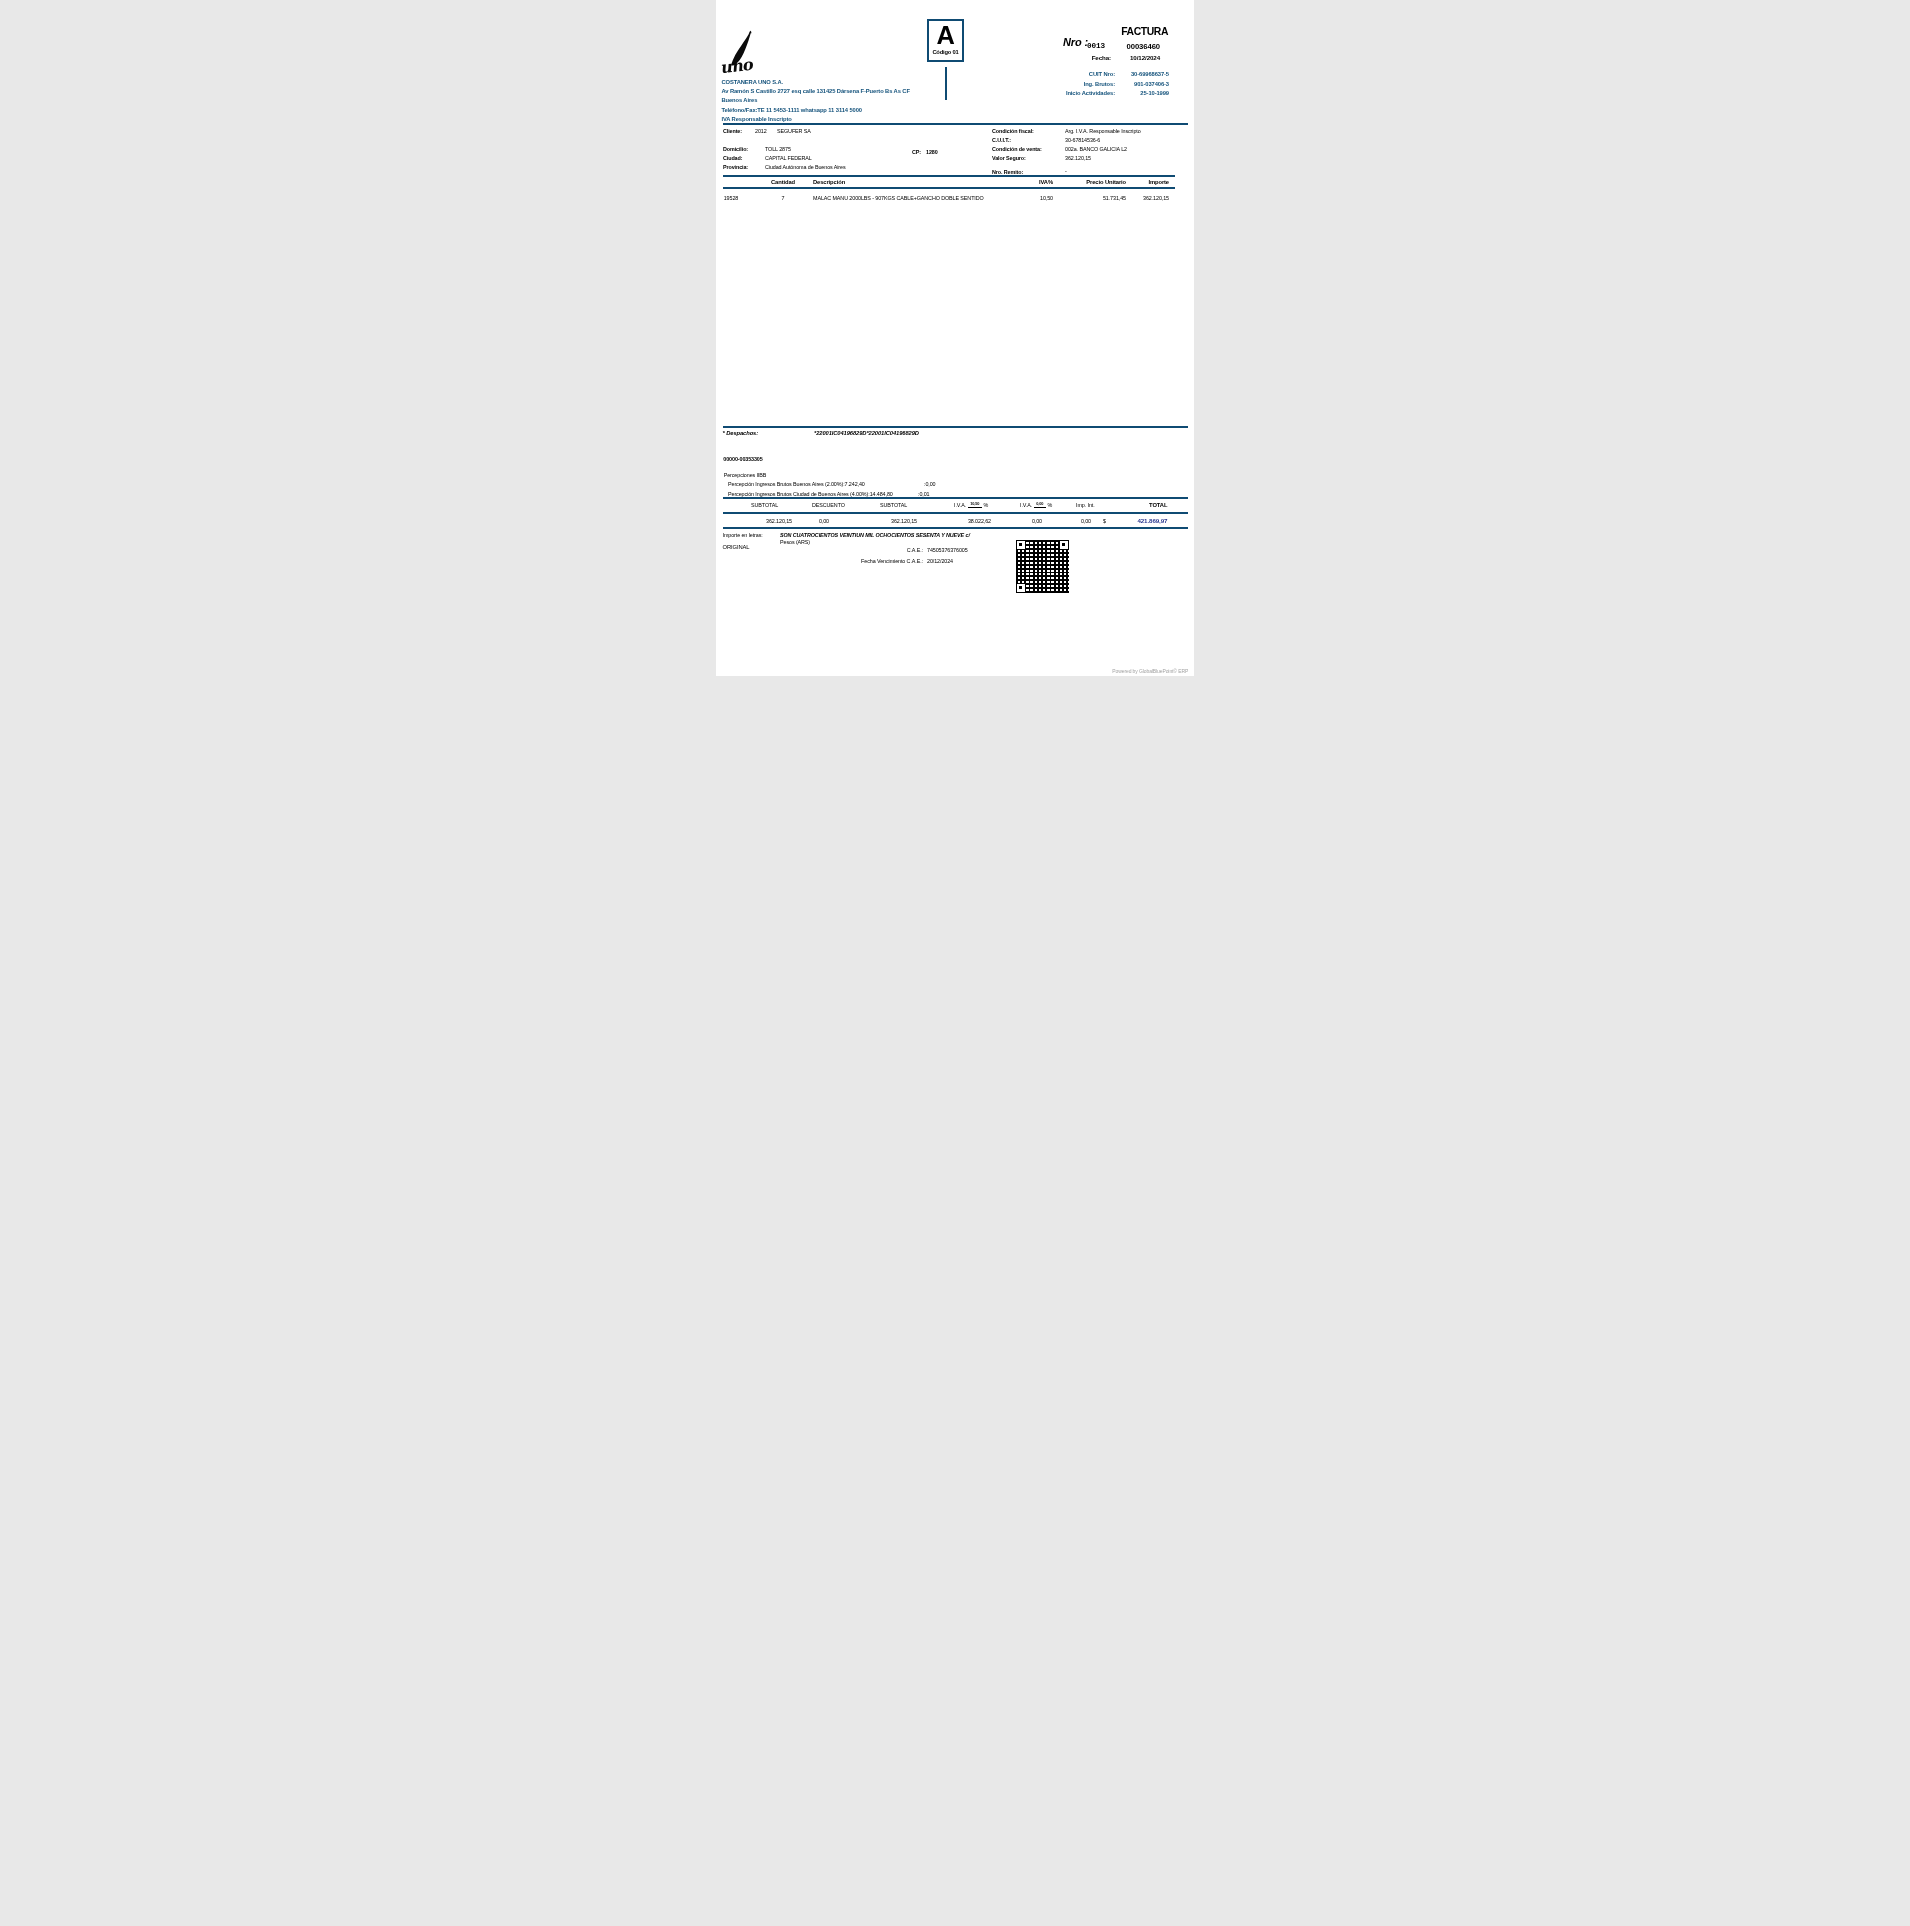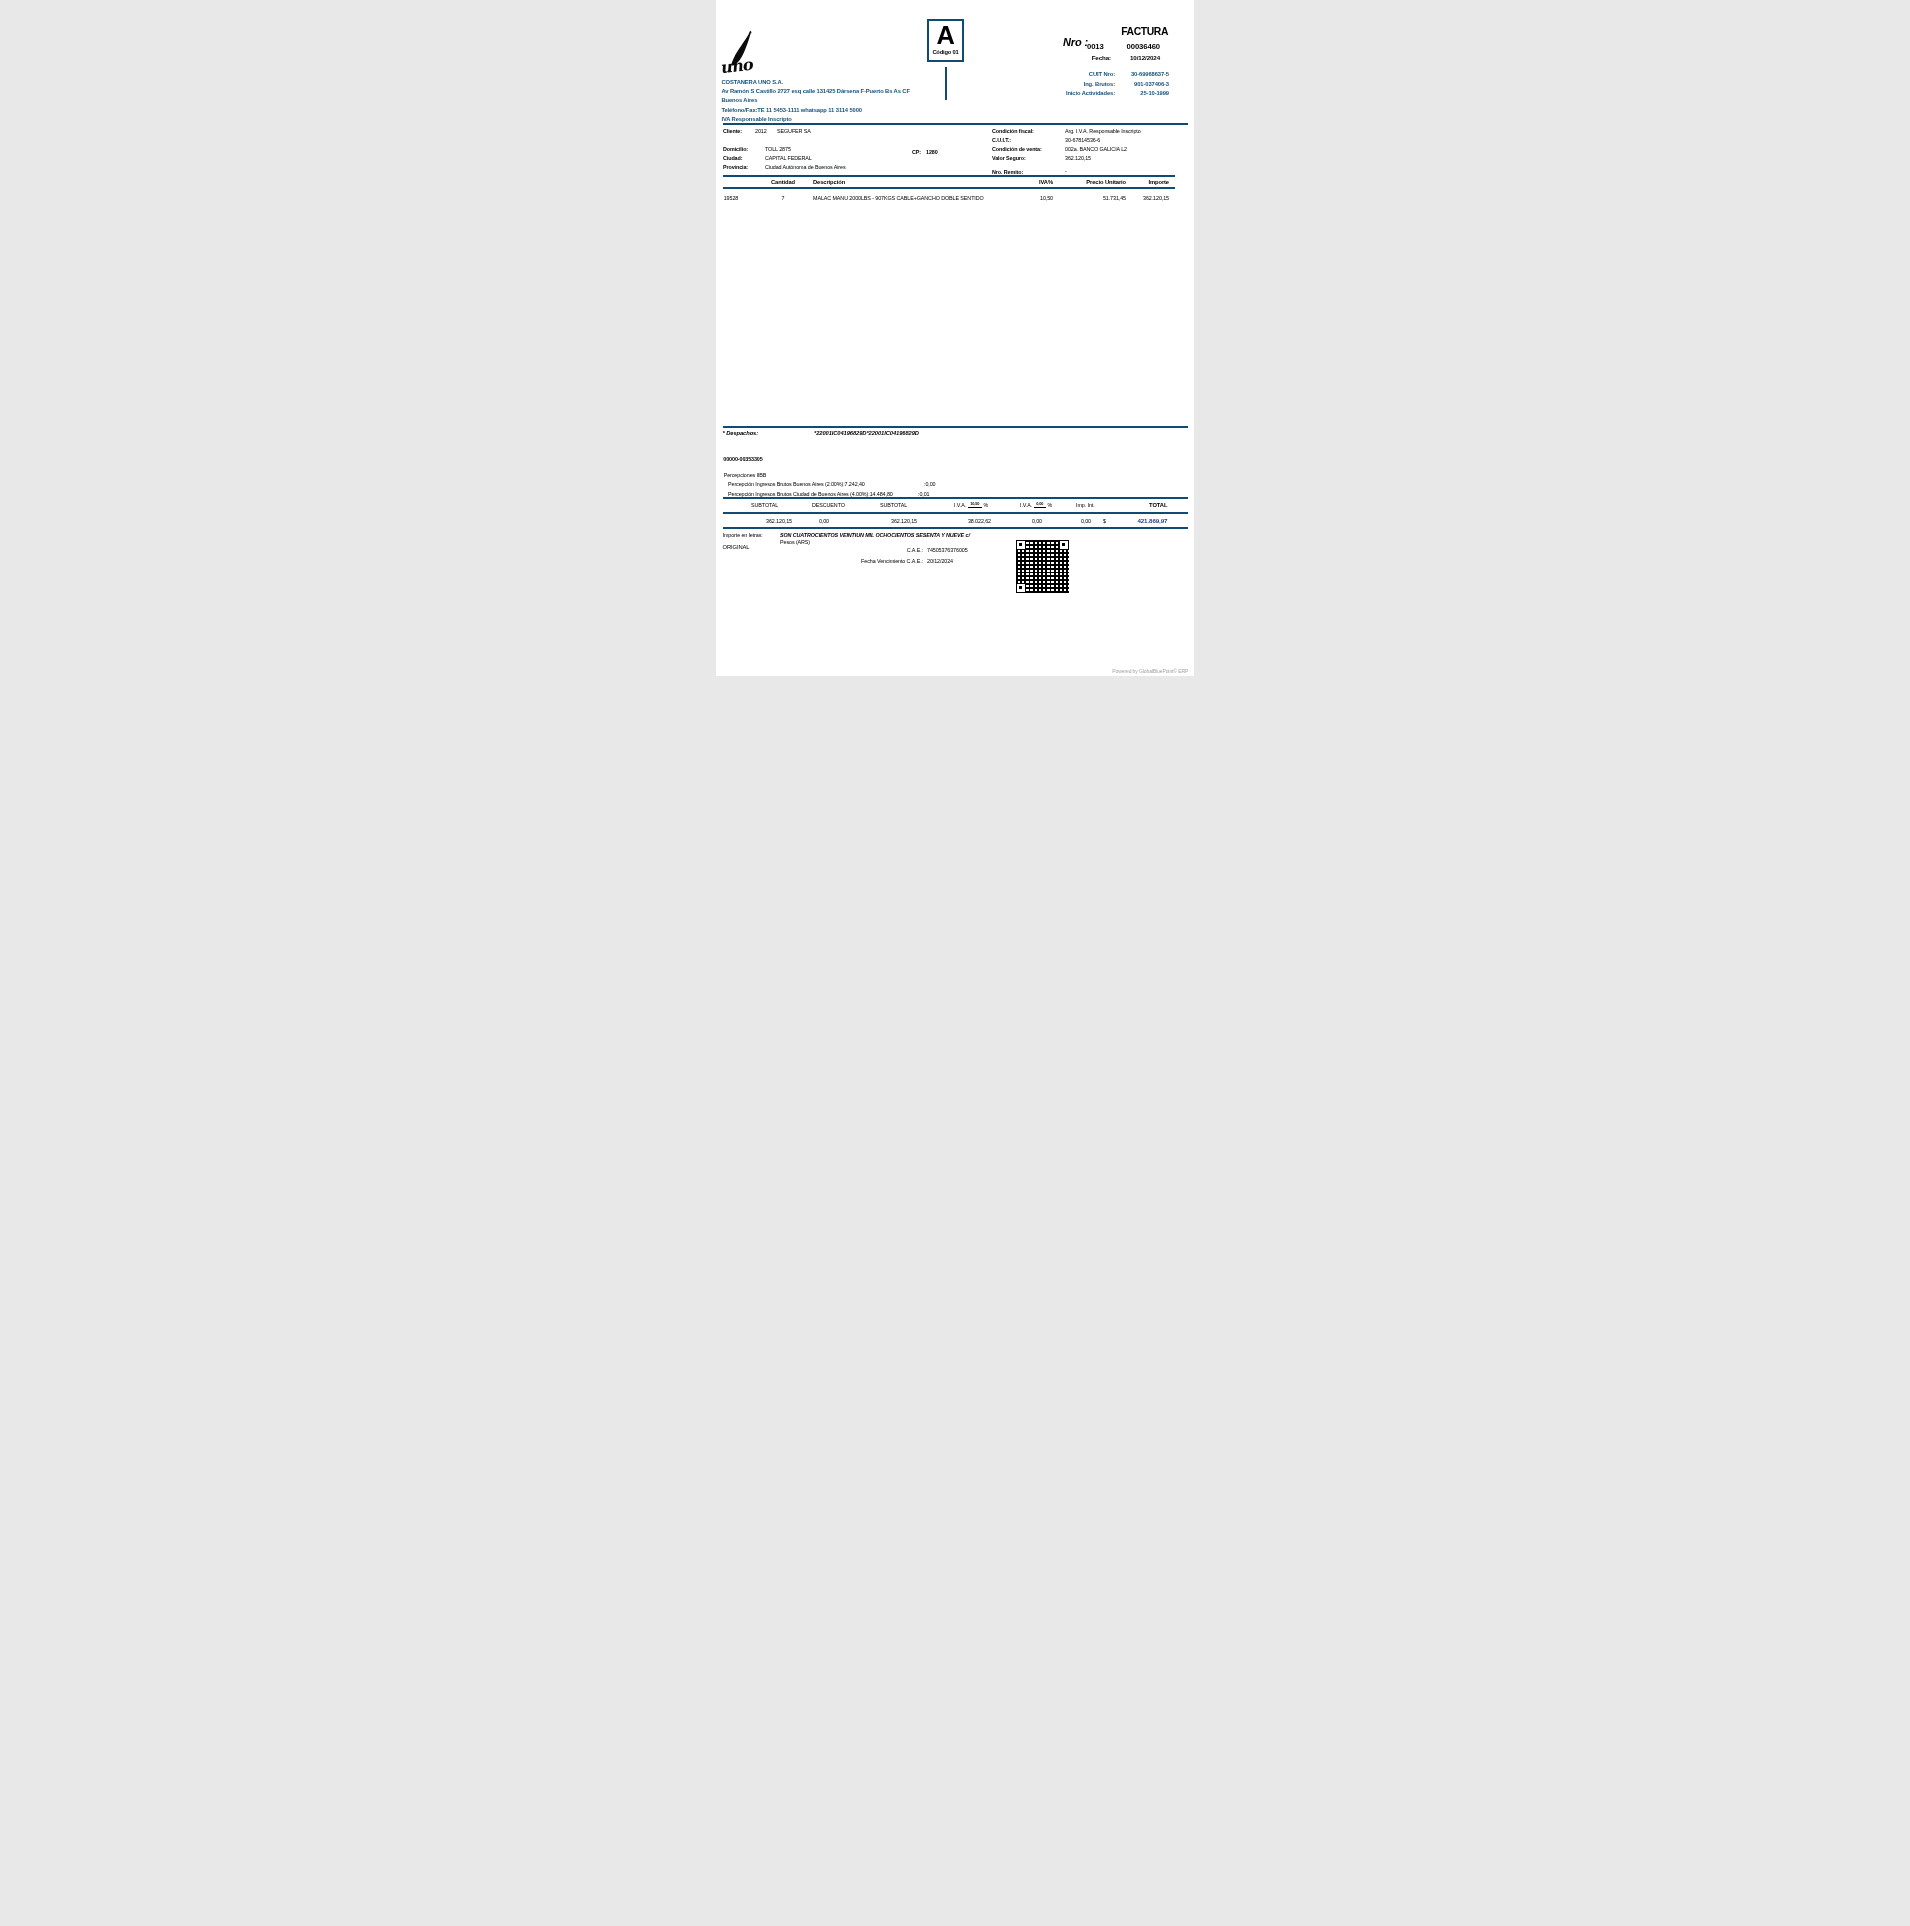--- a/index.html
+++ b/index.html
@@ -61,21 +61,21 @@
   <div class="abs blue b" style="left:5.4px;top:116px;font-size:5.8px;">IVA Responsable Inscripto</div>
 
   <div class="letterbox">
     <div class="big-a">A</div>
     <div class="code">Código 01</div>
   </div>
   <div class="vline"></div>
 
   <div class="abs hdr-black" style="right:26px;top:26px;font-size:10.4px;letter-spacing:-0.4px;">FACTURA</div>
   <div class="abs hdr-black" style="left:347px;top:36px;font-size:11px;font-style:italic;">Nro :</div>
-  <div class="abs hdr-black" style="left:371px;top:42px;font-size:7.7px;">0013</div>
+  <div class="abs hdr-black" style="left:371px;top:42px;font-size:7.7px;font-family:Liberation Mono, monospace;">0013</div>
   <div class="abs hdr-black" style="right:34px;top:42px;font-size:7.7px;">00036460</div>
   <div class="abs hdr-black r" style="right:83px;top:54px;font-size:6.2px;">Fecha:</div>
   <div class="abs hdr-black" style="right:34px;top:54px;font-size:6.2px;">10/12/2024</div>
 
   <div class="abs blue b r" style="right:79px;top:71px;font-size:5.8px;">CUIT Nro:</div>
   <div class="abs blue b" style="right:25px;top:71px;font-size:5.8px;">30-69968637-5</div>
   <div class="abs blue b r" style="right:79px;top:81px;font-size:5.8px;">Ing. Brutos:</div>
   <div class="abs blue b" style="right:25px;top:81px;font-size:5.8px;">901-037406-3</div>
   <div class="abs blue b r" style="right:79px;top:90px;font-size:5.8px;">Inicio Actividades:</div>
   <div class="abs blue b" style="right:25px;top:90px;font-size:5.8px;">25-10-1999</div>

